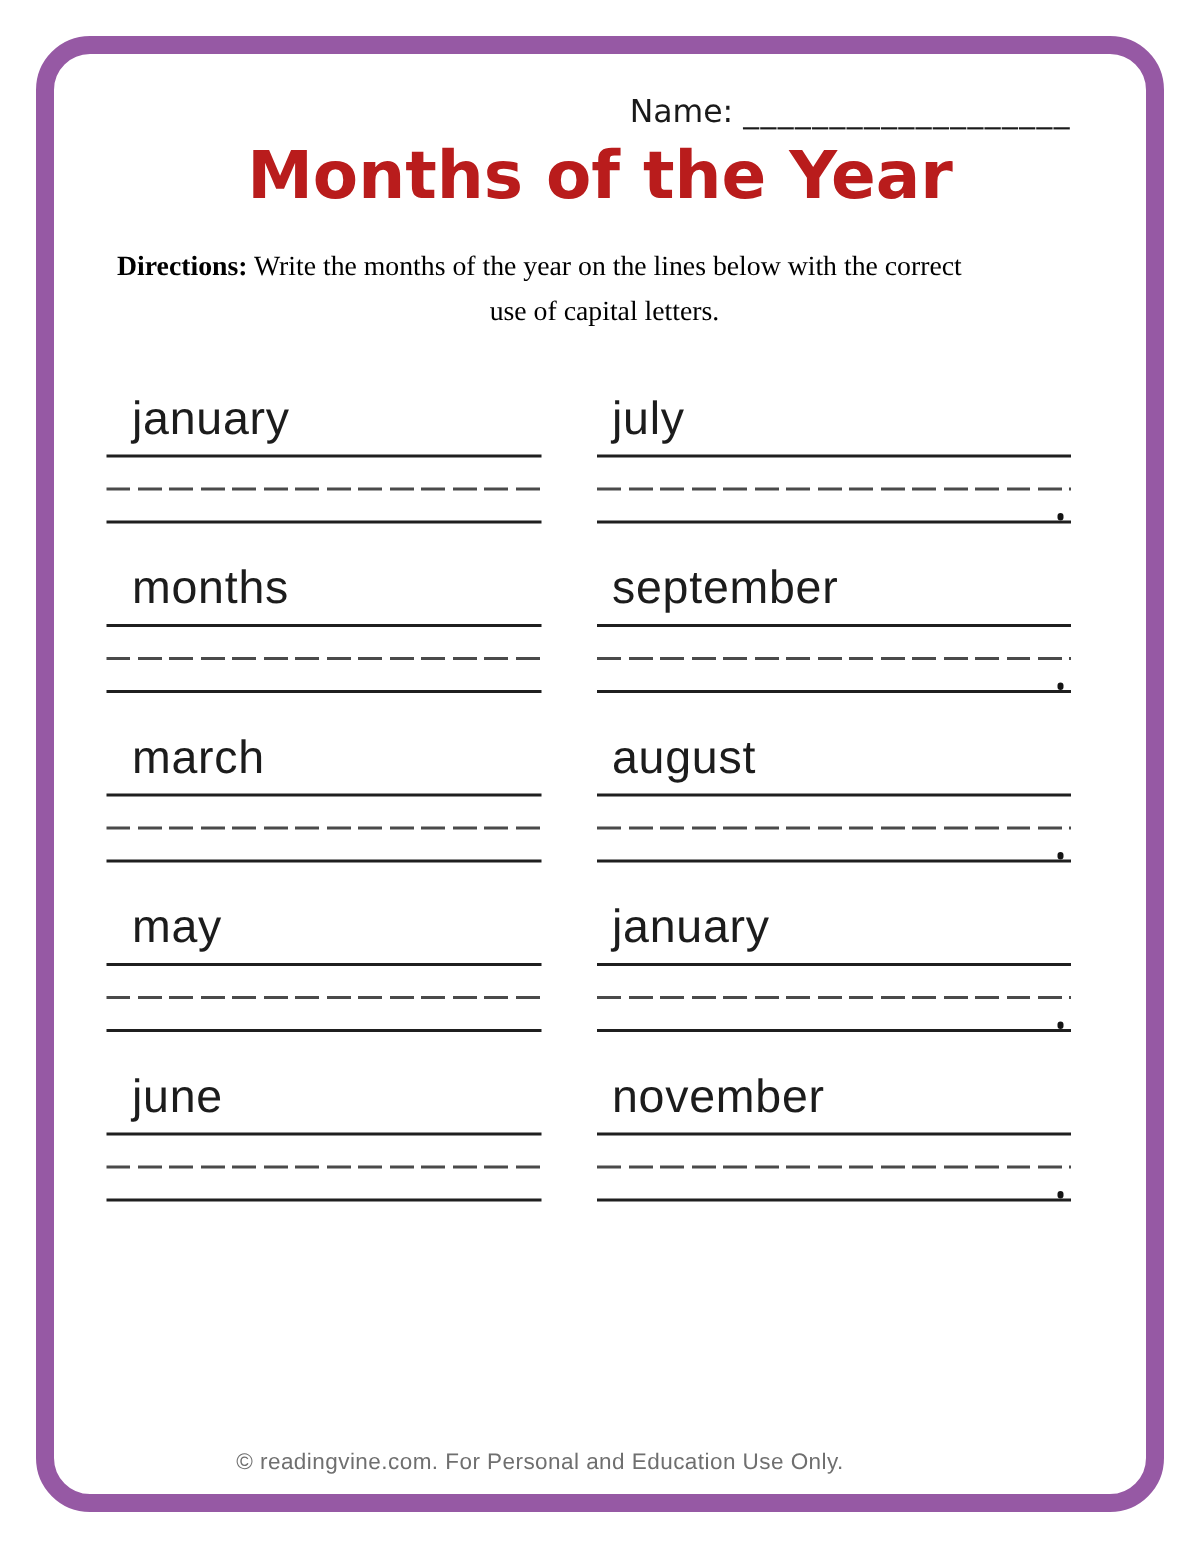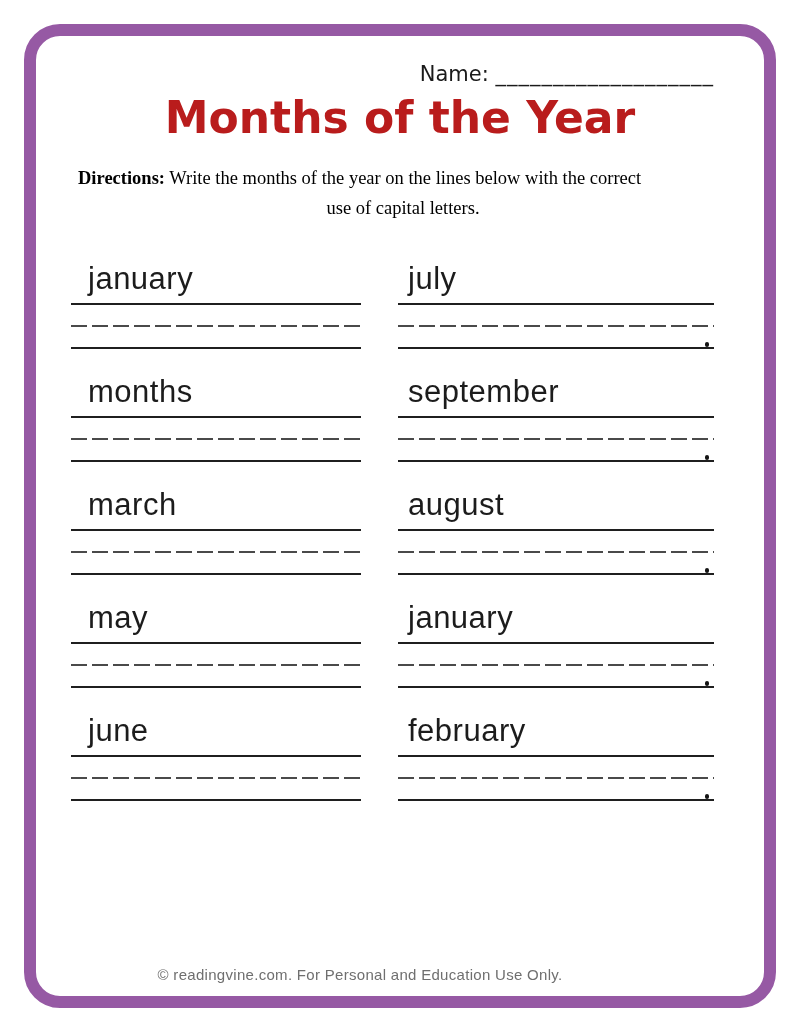--- a/index.html
+++ b/index.html
@@ -189,21 +189,21 @@
   </div>
         <div class="month-group">
     <div class="month-label">january</div>
     <div class="wline line-top"></div>
     <div class="wline line-mid"></div>
     <div class="wline line-bot">
       <span class="period"></span>
     </div>
   </div>
         <div class="month-group">
-    <div class="month-label">february</div>
+    <div class="month-label">november</div>
     <div class="wline line-top"></div>
     <div class="wline line-mid"></div>
     <div class="wline line-bot">
       <span class="period"></span>
     </div>
   </div>
       </div>
   </div>
 
   <div class="footer" style="color: rgb(111, 111, 111);">© readingvine.com. For Personal and Education Use Only.</div>

